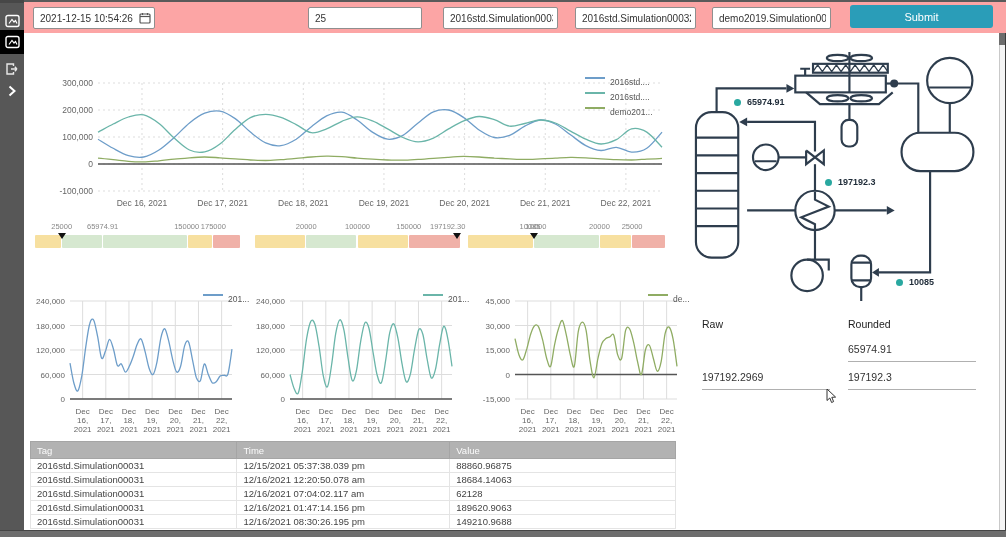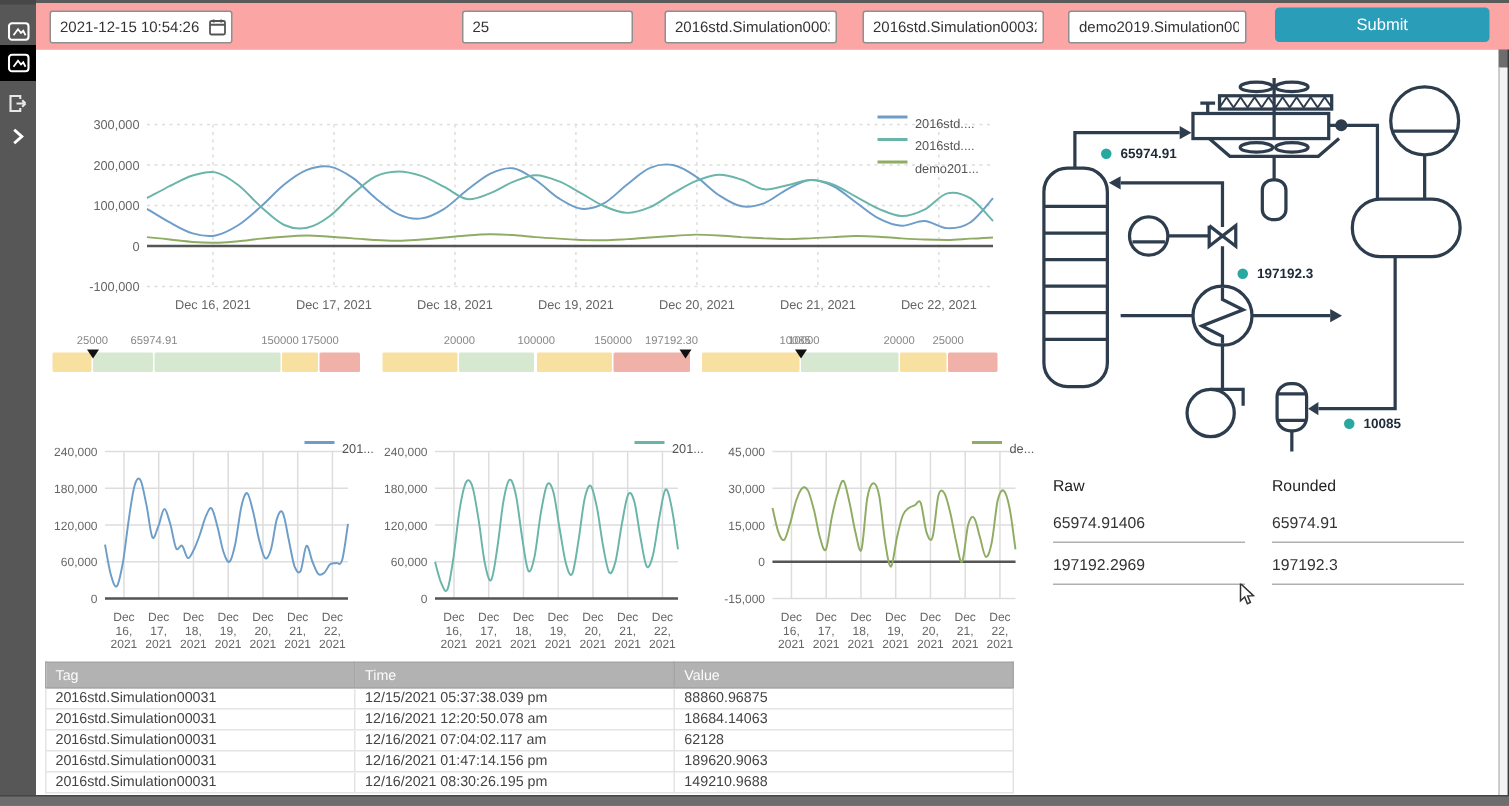--- a/index.html
+++ b/index.html
@@ -413,21 +413,20 @@
       <span class="sensor-dot" style="background: rgb(41, 168, 160);"></span>
       <span class="sensor-val">197192.3</span>
     </div>
     <div class="sensor" style="left:206px;top:232px">
       <span class="sensor-dot" style="background: rgb(41, 168, 160);"></span>
       <span class="sensor-val">10085</span>
     </div>
 
     <div class="rr-label" style="left:12px;top:273px">Raw</div>
     <div class="rr-label" style="left:158px;top:273px">Rounded</div>
-    <div class="rr-field" style="left:12px;top:298px">65974.91406</div>
     <div class="rr-field" style="left:158px;top:298px">65974.91</div>
     <div class="rr-field" style="left:12px;top:326px">197192.2969</div>
     <div class="rr-field" style="left:158px;top:326px">197192.3</div>
 
     <svg class="cursor" style="left:136px;top:344px" viewBox="0 0 11 15">
       <path d="M1 0 L1 11.5 L3.8 9 L5.6 13.5 L7.6 12.6 L5.8 8.3 L9.6 8.1 Z" fill="#fff" stroke="#333" stroke-width="1"></path>
     </svg>
   </div>
 </div>
 

